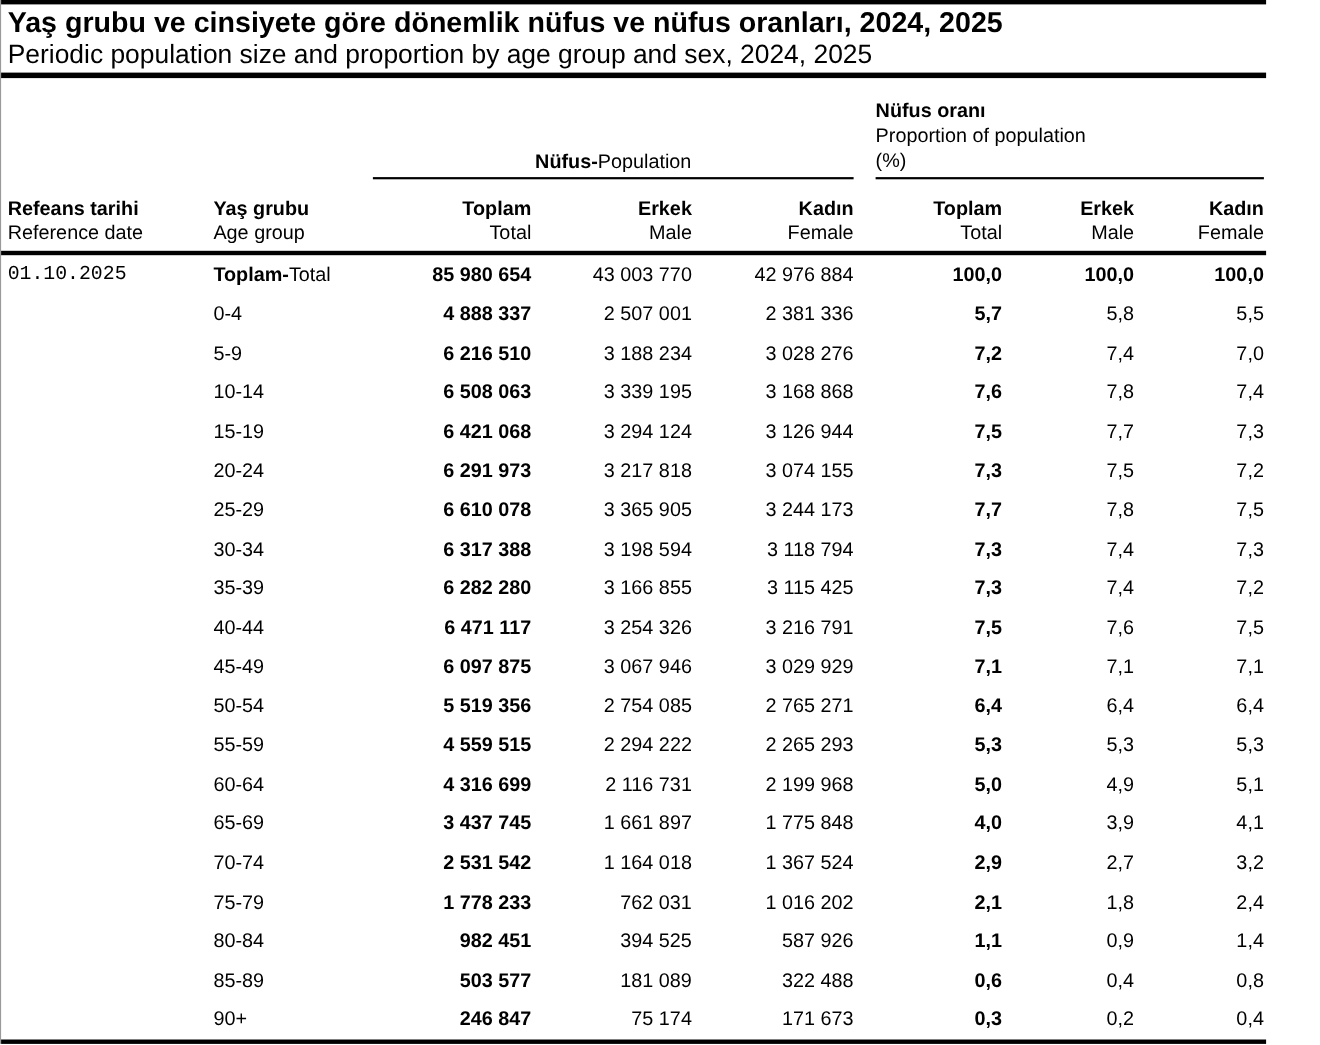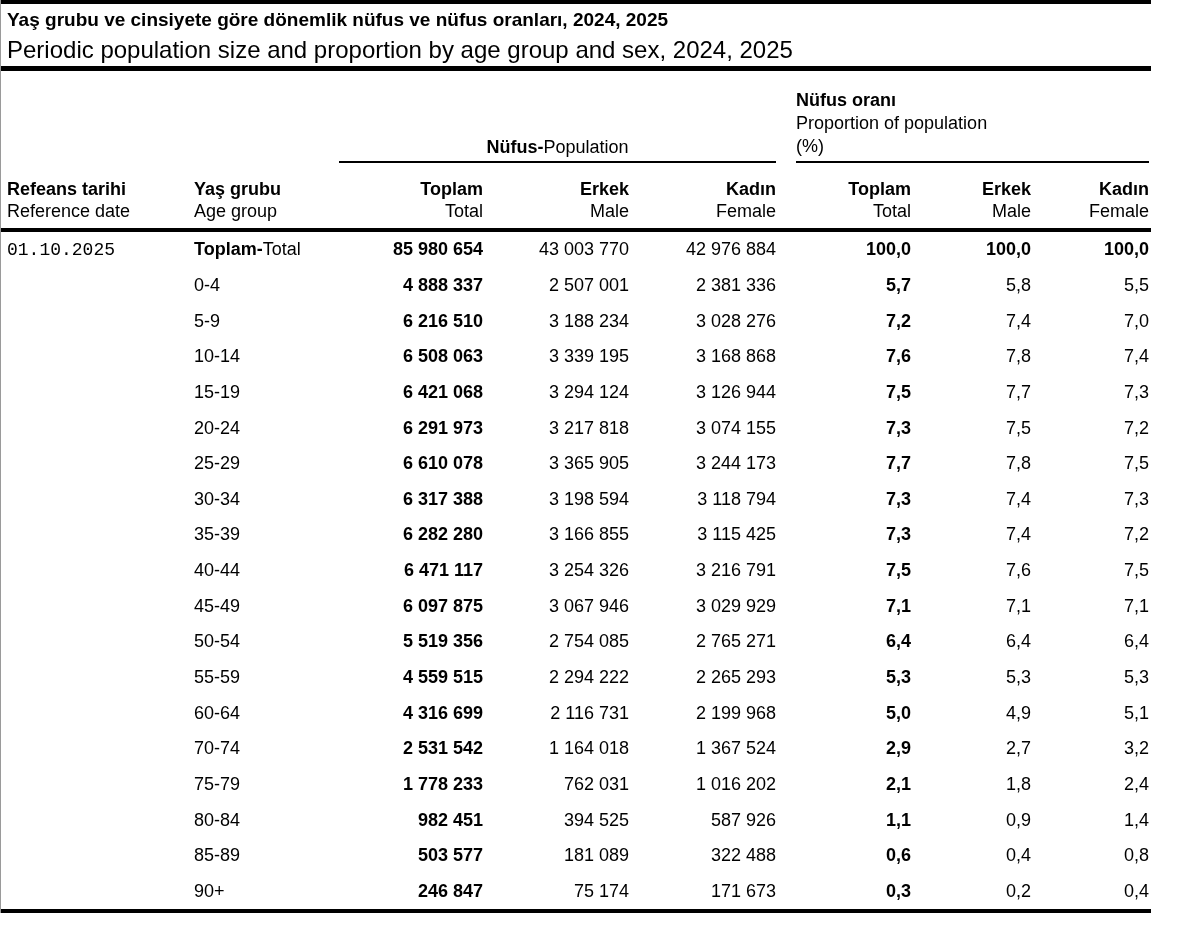--- a/index.html
+++ b/index.html
@@ -10,21 +10,21 @@
     font-size:18px;
   }
   .sheet { position:relative; width:1200px; height:950px; background:#fff; }
   .table-area { width:1151px; border-left:1px solid #9a9a9a; }
   .rule-top   { height:4px; background:#000; width:1150px; }
   .rule-thick { height:5px; background:#000; width:1150px; }
   .rule-mid   { height:4px; background:#000; width:1150px; }
   .rule-bottom{ height:4px; background:#000; width:1150px; }
 
   .title-block { padding:3px 0 3px 6px; height:62px; }
-  .doc-title    { font-size:19px; font-weight:bold; line-height:26px; }
+  .doc-title    { font-size:26px; font-weight:bold; line-height:26px; }
   .doc-subtitle { font-size:24px; line-height:26px; margin-top:4px; }
 
   .grid {
     display:grid;
     grid-template-columns:193px 145px 144px 146px 147px 135px 120px 118px;
     width:1148px;
   }
   .b { font-weight:bold; }
 
   
@@ -267,20 +267,30 @@
     <div class="cell c-date"></div>
     <div class="cell c-age"><span class="b"></span><span>60-64</span></div>
     <div class="cell c-num b">4 316 699</div>
     <div class="cell c-num">2 116 731</div>
     <div class="cell c-num">2 199 968</div>
     <div class="cell c-num b">5,0</div>
     <div class="cell c-num">4,9</div>
     <div class="cell c-num">5,1</div>
   </div>
 
+  <div class="grid row">
+    <div class="cell c-date"></div>
+    <div class="cell c-age"><span class="b"></span><span>65-69</span></div>
+    <div class="cell c-num b">3 437 745</div>
+    <div class="cell c-num">1 661 897</div>
+    <div class="cell c-num">1 775 848</div>
+    <div class="cell c-num b">4,0</div>
+    <div class="cell c-num">3,9</div>
+    <div class="cell c-num">4,1</div>
+  </div>
 
   <div class="grid row">
     <div class="cell c-date"></div>
     <div class="cell c-age"><span class="b"></span><span>70-74</span></div>
     <div class="cell c-num b">2 531 542</div>
     <div class="cell c-num">1 164 018</div>
     <div class="cell c-num">1 367 524</div>
     <div class="cell c-num b">2,9</div>
     <div class="cell c-num">2,7</div>
     <div class="cell c-num">3,2</div>

